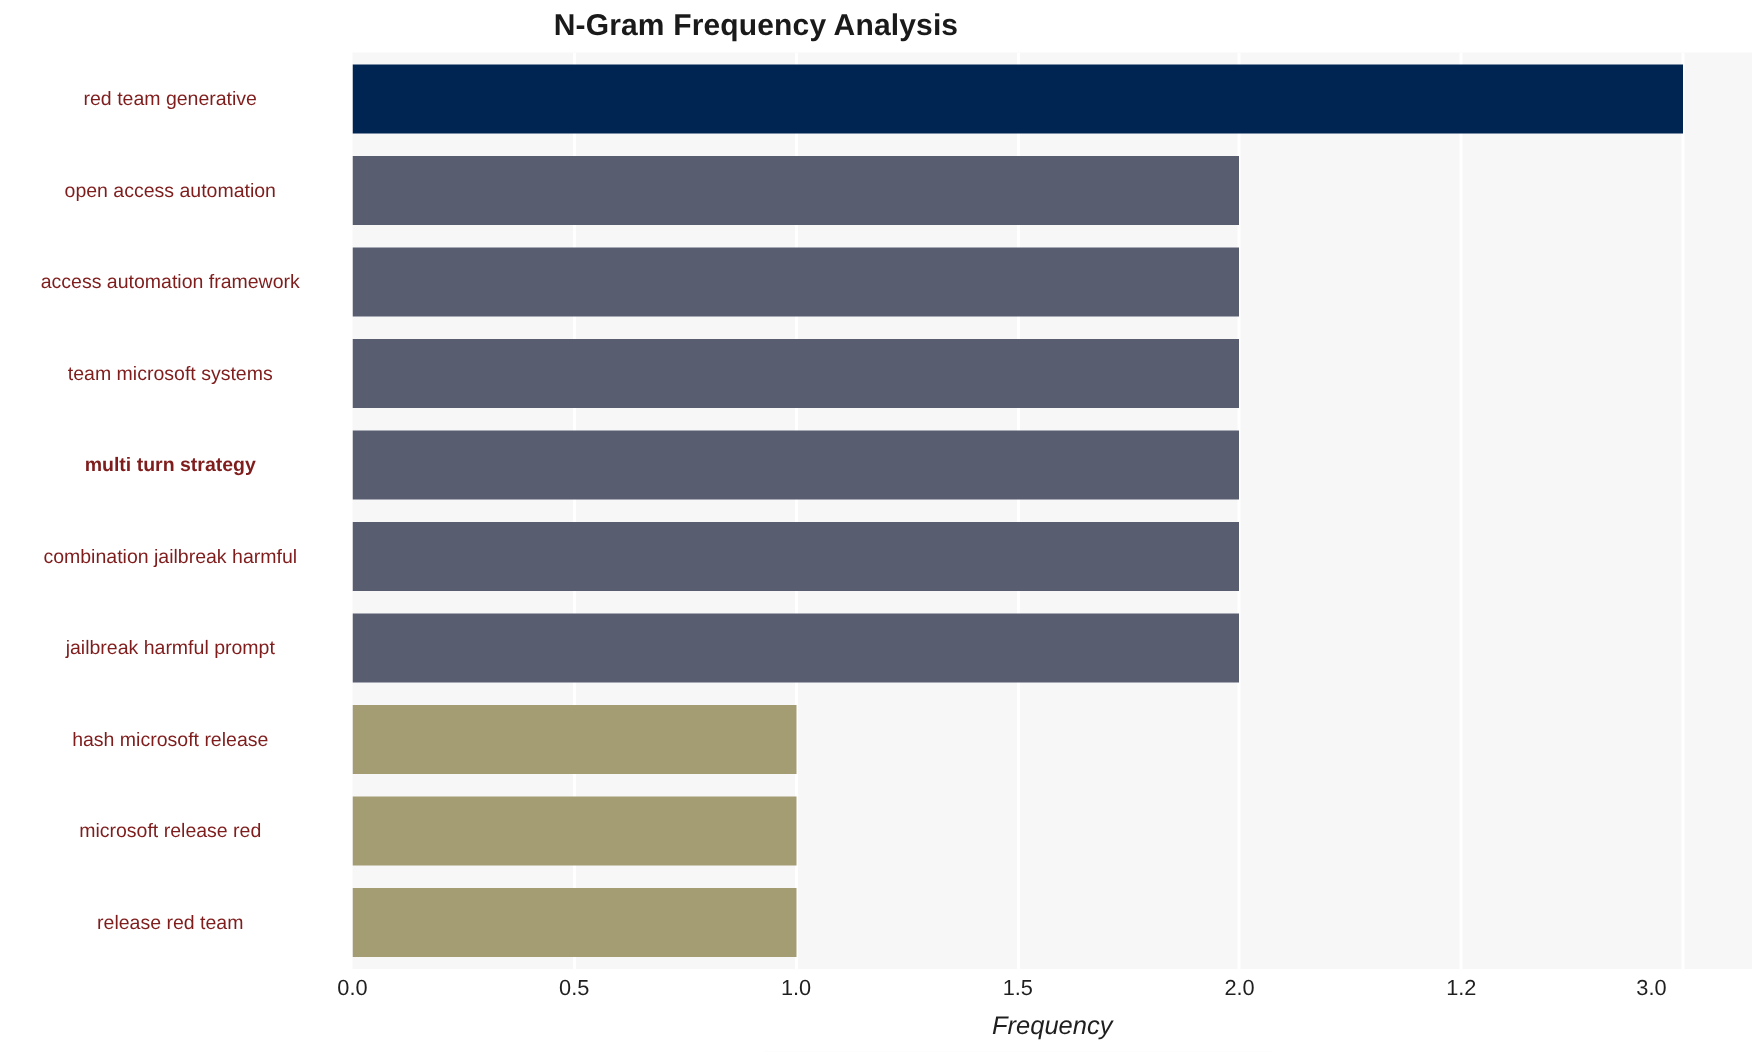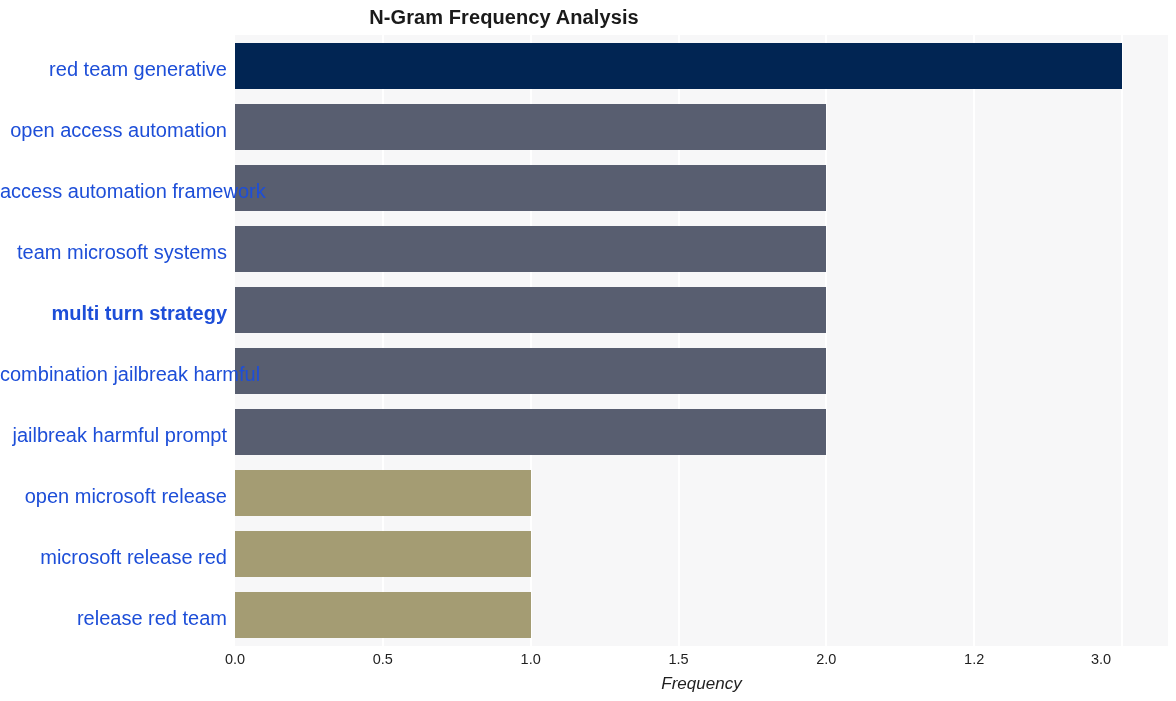--- a/index.html
+++ b/index.html
@@ -56,23 +56,23 @@
     position: absolute;
     left: 0;
     top: 35px;
     width: 227px;
     height: 611px;
   }
   .y-tick-label {
     position: absolute;
     right: 0;
     width: 227px;
-    text-align: right;
-    font-size: 20px;
-    color: #1d4ed8;
+    text-align: center;
+    font-size: 13px;
+    color: #7f1d1d;
     white-space: nowrap;
     line-height: 1;
   }
   
   #x-axis-labels {
     position: absolute;
     left: 0;
     top: 652px;
     width: 1048px;
     height: 22px;
@@ -130,21 +130,21 @@
   </div>
 
   <div id="y-axis-labels">
       <div class="y-tick-label" style="top: 23.55px;">red team generative</div>
       <div class="y-tick-label" style="top: 84.65px;">open access automation</div>
       <div class="y-tick-label" style="top: 145.75px;">access automation framework</div>
       <div class="y-tick-label" style="top: 206.85px;">team microsoft systems</div>
       <div class="y-tick-label" style="top: 267.95px; font-weight: bold;">multi turn strategy</div>
       <div class="y-tick-label" style="top: 329.05px;">combination jailbreak harmful</div>
       <div class="y-tick-label" style="top: 390.15px;">jailbreak harmful prompt</div>
-      <div class="y-tick-label" style="top: 451.25px;">open microsoft release</div>
+      <div class="y-tick-label" style="top: 451.25px;">hash microsoft release</div>
       <div class="y-tick-label" style="top: 512.35px;">microsoft release red</div>
       <div class="y-tick-label" style="top: 573.45px;">release red team</div>
     </div>
 
   <div id="x-axis-labels">
       <div class="x-tick-label" style="left: 235px;">0.0</div>
       <div class="x-tick-label" style="left: 382.842px;">0.5</div>
       <div class="x-tick-label" style="left: 530.684px;">1.0</div>
       <div class="x-tick-label" style="left: 678.525px;">1.5</div>
       <div class="x-tick-label" style="left: 826.367px;">2.0</div>

